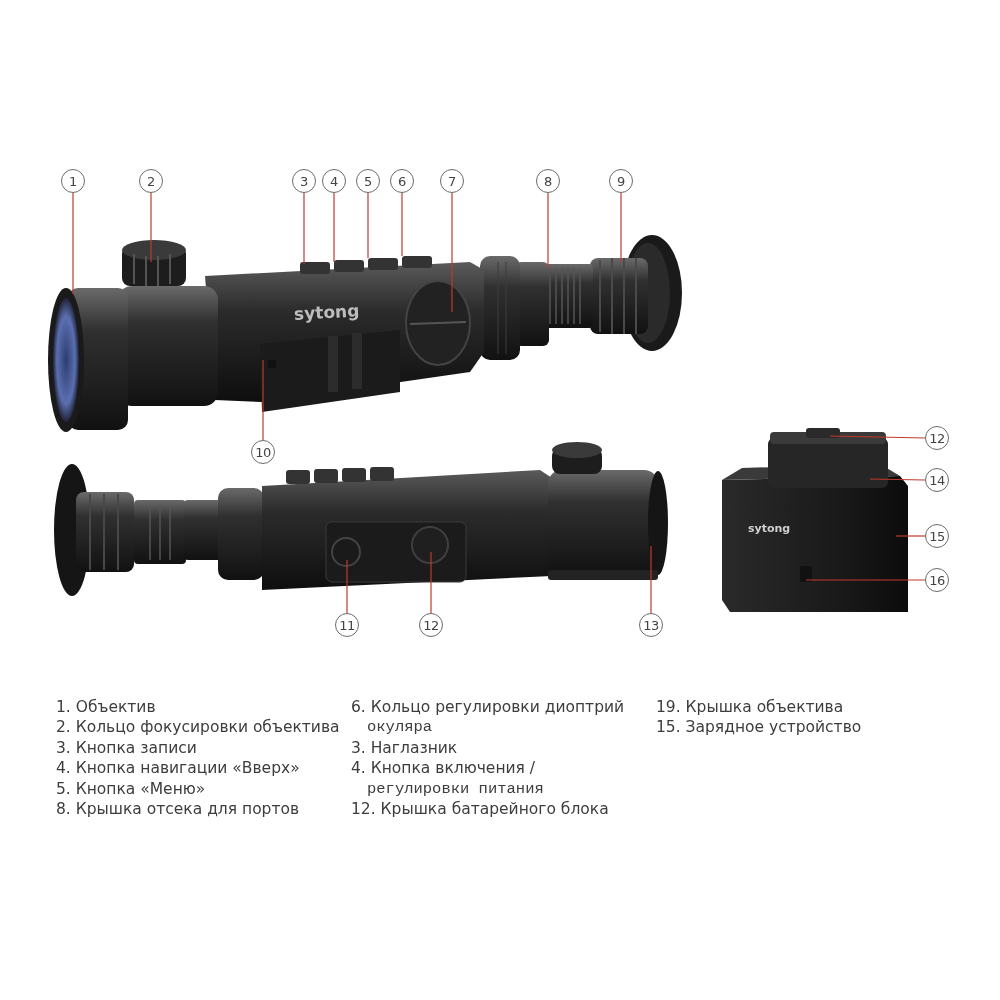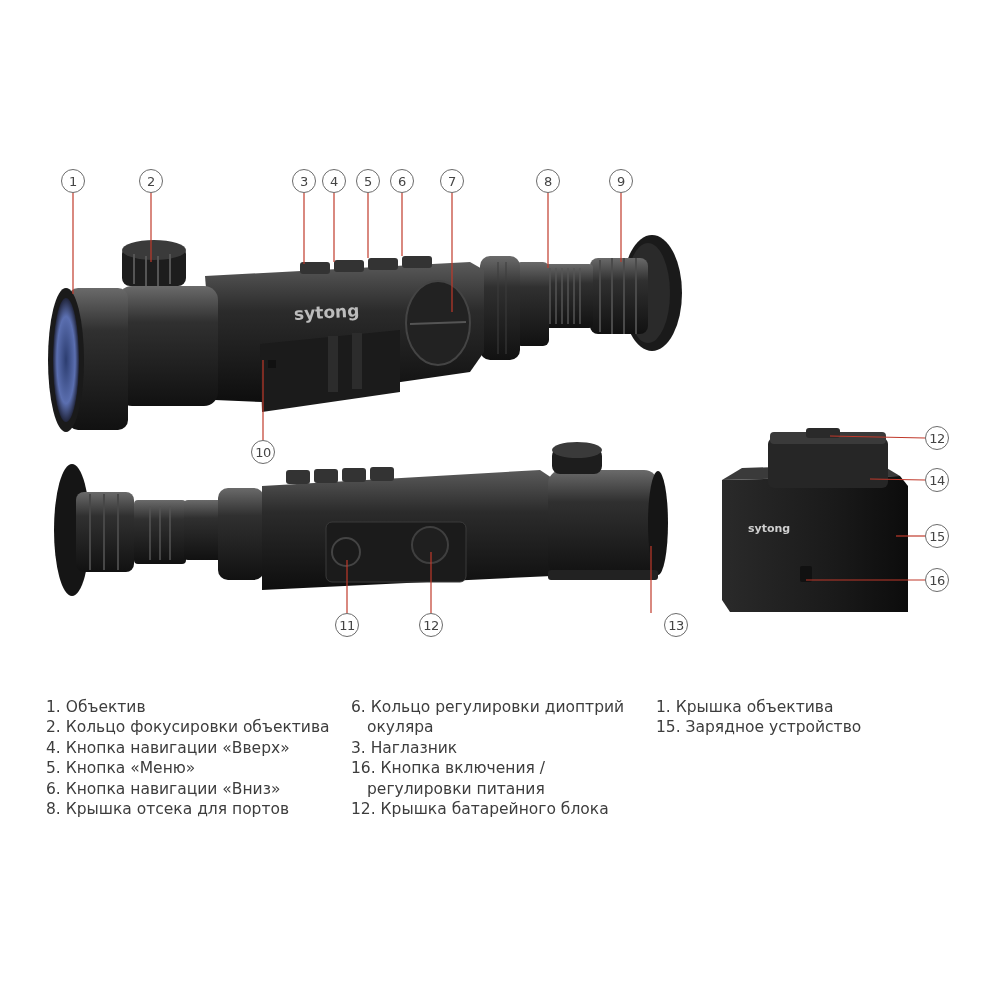--- a/index.html
+++ b/index.html
@@ -4,21 +4,21 @@
 <style>
   html,body{margin:0;padding:0;background:#ffffff;}
   body{width:1000px;height:1000px;position:relative;overflow:hidden;font-family:"DejaVu Sans",sans-serif;}
   .stage{position:absolute;left:0;top:0;width:1000px;height:1000px;}
   svg.art{position:absolute;left:0;top:0;}
   .callout{position:absolute;width:24px;height:24px;border:1.4px solid #6b6b6b;border-radius:50%;background:#fff;
     box-sizing:border-box;display:flex;align-items:center;justify-content:center;font-size:13px;color:#444;
     font-family:"DejaVu Sans",sans-serif;letter-spacing:-0.5px;}
   .legend{position:absolute;top:697px;font-size:15.5px;line-height:20.4px;color:#3d3d3d;font-family:"DejaVu Sans",sans-serif;}
   .legend div{white-space:nowrap;}
-  .legend .indent{padding-left:16px;}
+  .legend .indent{padding-left:16px;font-family:Liberation Mono, monospace;}
 </style>
 </head>
 <body>
 
 <div class="stage">
 
   <svg class="art" width="1000" height="1000" viewBox="0 0 1000 1000">
     <defs>
       <linearGradient id="gBody" x1="0" y1="0" x2="0" y2="1">
         <stop offset="0" stop-color="#5a5a5a"></stop>
@@ -169,39 +169,39 @@
   <div class="callout" style="left:292px;top:169px">3</div>
   <div class="callout" style="left:322px;top:169px">4</div>
   <div class="callout" style="left:356px;top:169px">5</div>
   <div class="callout" style="left:390px;top:169px">6</div>
   <div class="callout" style="left:440px;top:169px">7</div>
   <div class="callout" style="left:536px;top:169px">8</div>
   <div class="callout" style="left:609px;top:169px">9</div>
   <div class="callout" style="left:251px;top:440px">10</div>
   <div class="callout" style="left:335px;top:613px">11</div>
   <div class="callout" style="left:419px;top:613px">12</div>
-  <div class="callout" style="left:664px;top:613px">13</div>
+  <div class="callout" style="left:639px;top:613px">13</div>
   <div class="callout" style="left:925px;top:426px">12</div>
   <div class="callout" style="left:925px;top:468px">14</div>
   <div class="callout" style="left:925px;top:524px">15</div>
   <div class="callout" style="left:925px;top:568px">16</div>
 
-  <div class="legend" style="left:46px">
+  <div class="legend" style="left:56px">
     <div>1. Объектив</div>
     <div>2. Кольцо фокусировки объектива</div>
+    <div>3. Кнопка записи</div>
     <div>4. Кнопка навигации «Вверх»</div>
     <div>5. Кнопка «Меню»</div>
-    <div>6. Кнопка навигации «Вниз»</div>
     <div>8. Крышка отсека для портов</div>
   </div>
   <div class="legend" style="left:351px">
     <div>6. Кольцо регулировки диоптрий</div>
     <div class="indent">окуляра</div>
     <div>3. Наглазник</div>
-    <div>16. Кнопка включения /</div>
+    <div>4. Кнопка включения /</div>
     <div class="indent">регулировки питания</div>
     <div>12. Крышка батарейного блока</div>
   </div>
   <div class="legend" style="left:656px">
-    <div>1. Крышка объектива</div>
+    <div>19. Крышка объектива</div>
     <div>15. Зарядное устройство</div>
   </div>
 </div>
 
 </body></html>

